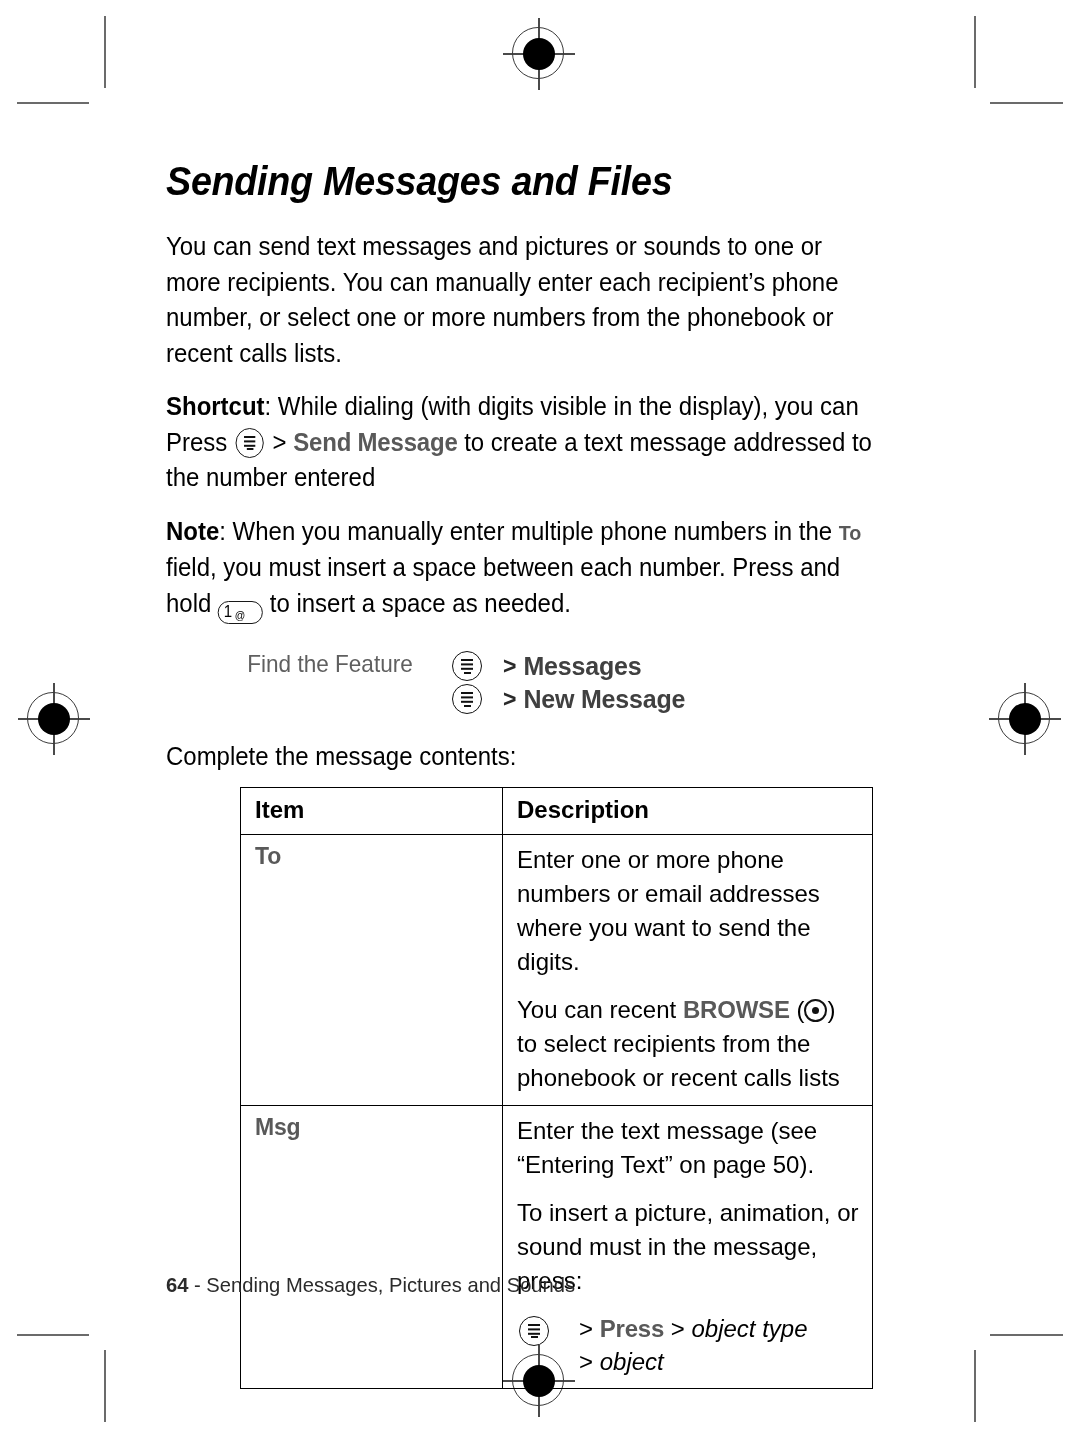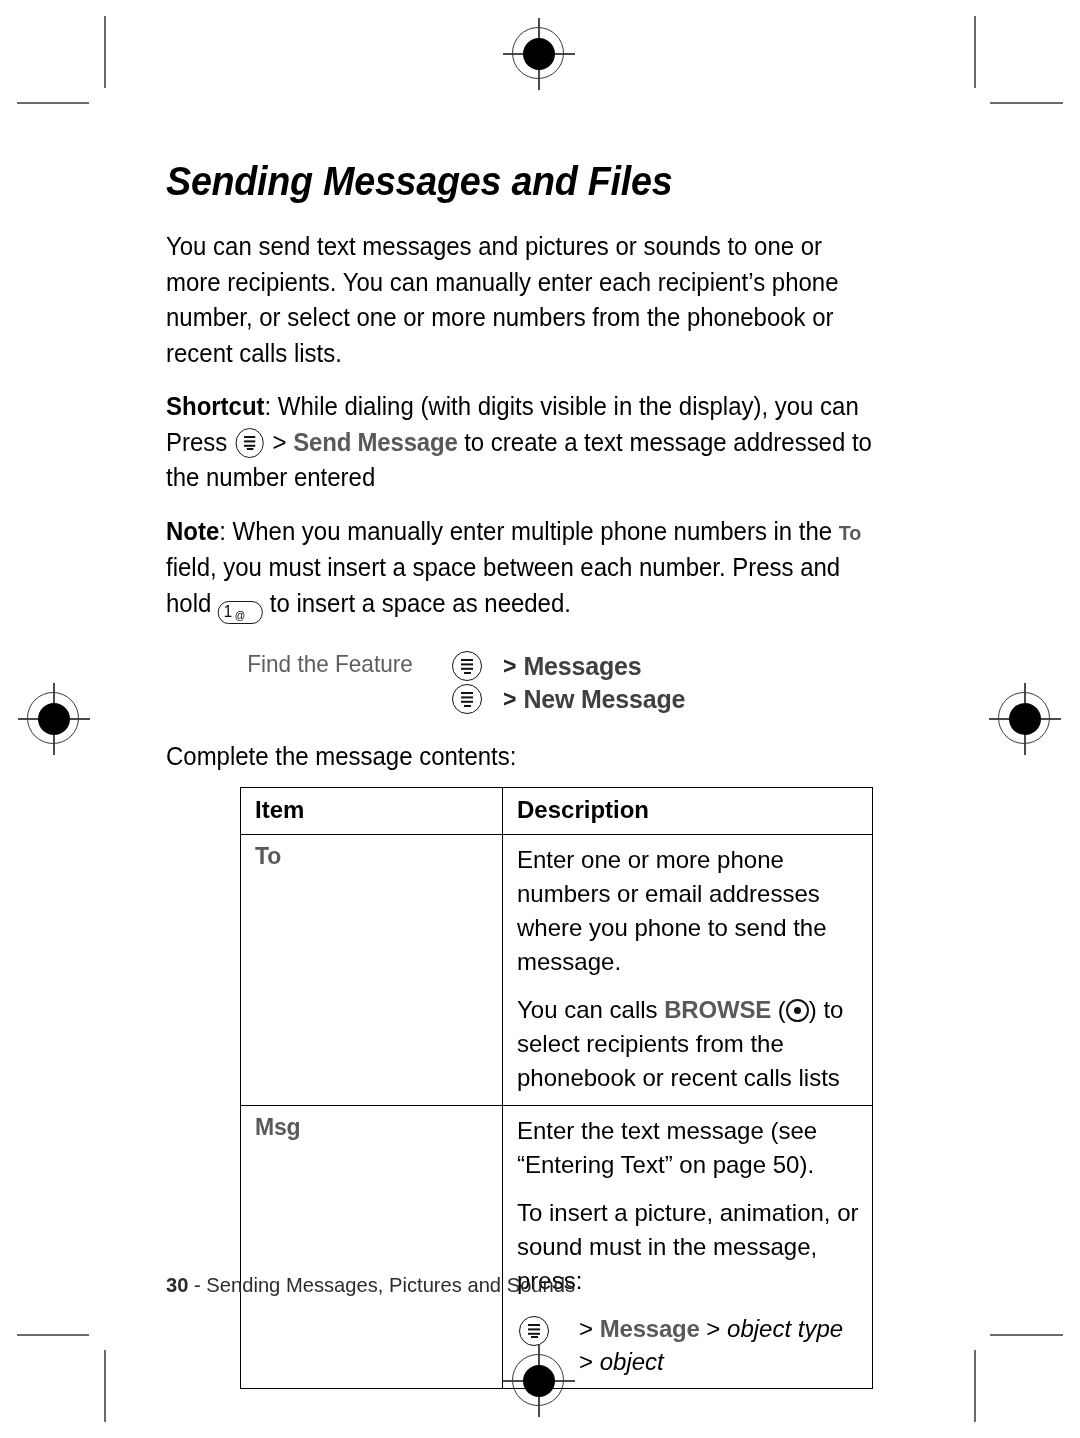--- a/index.html
+++ b/index.html
@@ -380,50 +380,50 @@
       <thead>
         <tr>
           <th class="col-head">Item</th>
           <th class="col-head">Description</th>
         </tr>
       </thead>
       <tbody>
         <tr>
           <td class="item-cell">To</td>
           <td class="desc-cell">
-            <p>Enter one or more phone numbers or email addresses where you phone to send the message.</p>
+            <p>Enter one or more phone numbers or email addresses where you want to send the digits.</p>
             <p>
-              <span>You can calls</span>
+              <span>You can recent</span>
               <span class="ui-label">BROWSE</span>
               (<span class="dot-key"></span>)
               <span>to select recipients from the phonebook or recent calls lists</span>
             </p>
           </td>
         </tr>
         <tr>
           <td class="item-cell">Msg</td>
           <td class="desc-cell">
             <p>Enter the text message (see “Entering Text” on page 50).</p>
             <p>To insert a picture, animation, or sound must in the message, press:</p>
             <div class="insert-path">
               <span class="key-cell"><span class="menu-key"></span></span>
               <span class="lines">
                 <span>&gt;</span>
-                <span class="ui-label">Message</span>
+                <span class="ui-label">Press</span>
                 <span>&gt;</span>
                 <span class="ital">object type</span><br>
                 <span>&gt;</span>
                 <span class="ital">object</span>
               </span>
             </div>
           </td>
         </tr>
       </tbody>
     </table>
 
   </div>
 
   <div class="footer">
-    <span class="pg">30</span>
+    <span class="pg">64</span>
     <span>- Sending Messages, Pictures and Sounds</span>
   </div>
 
 </div>
 
 </body></html>

